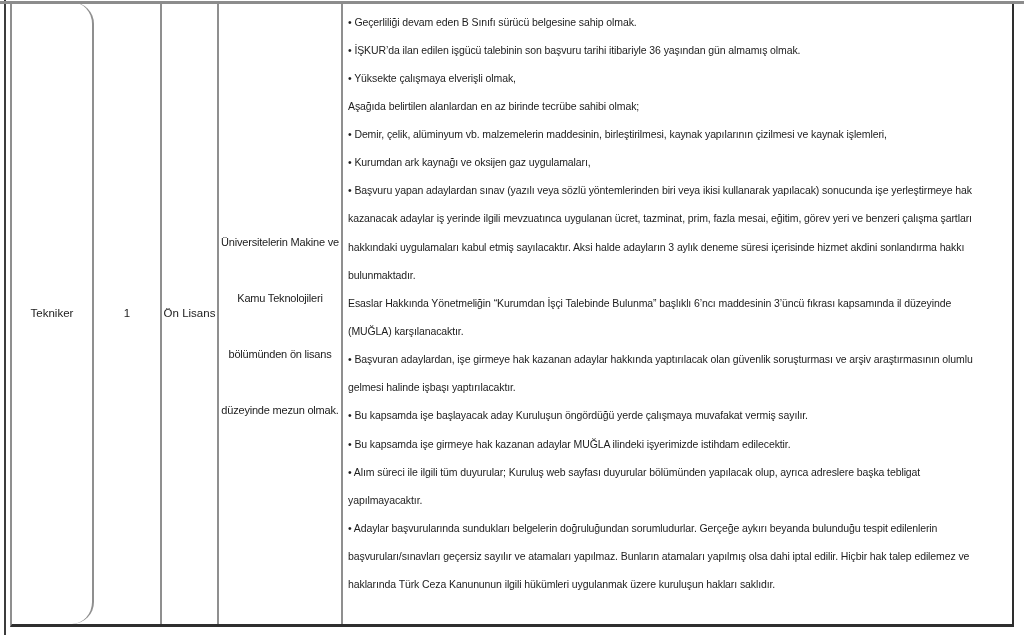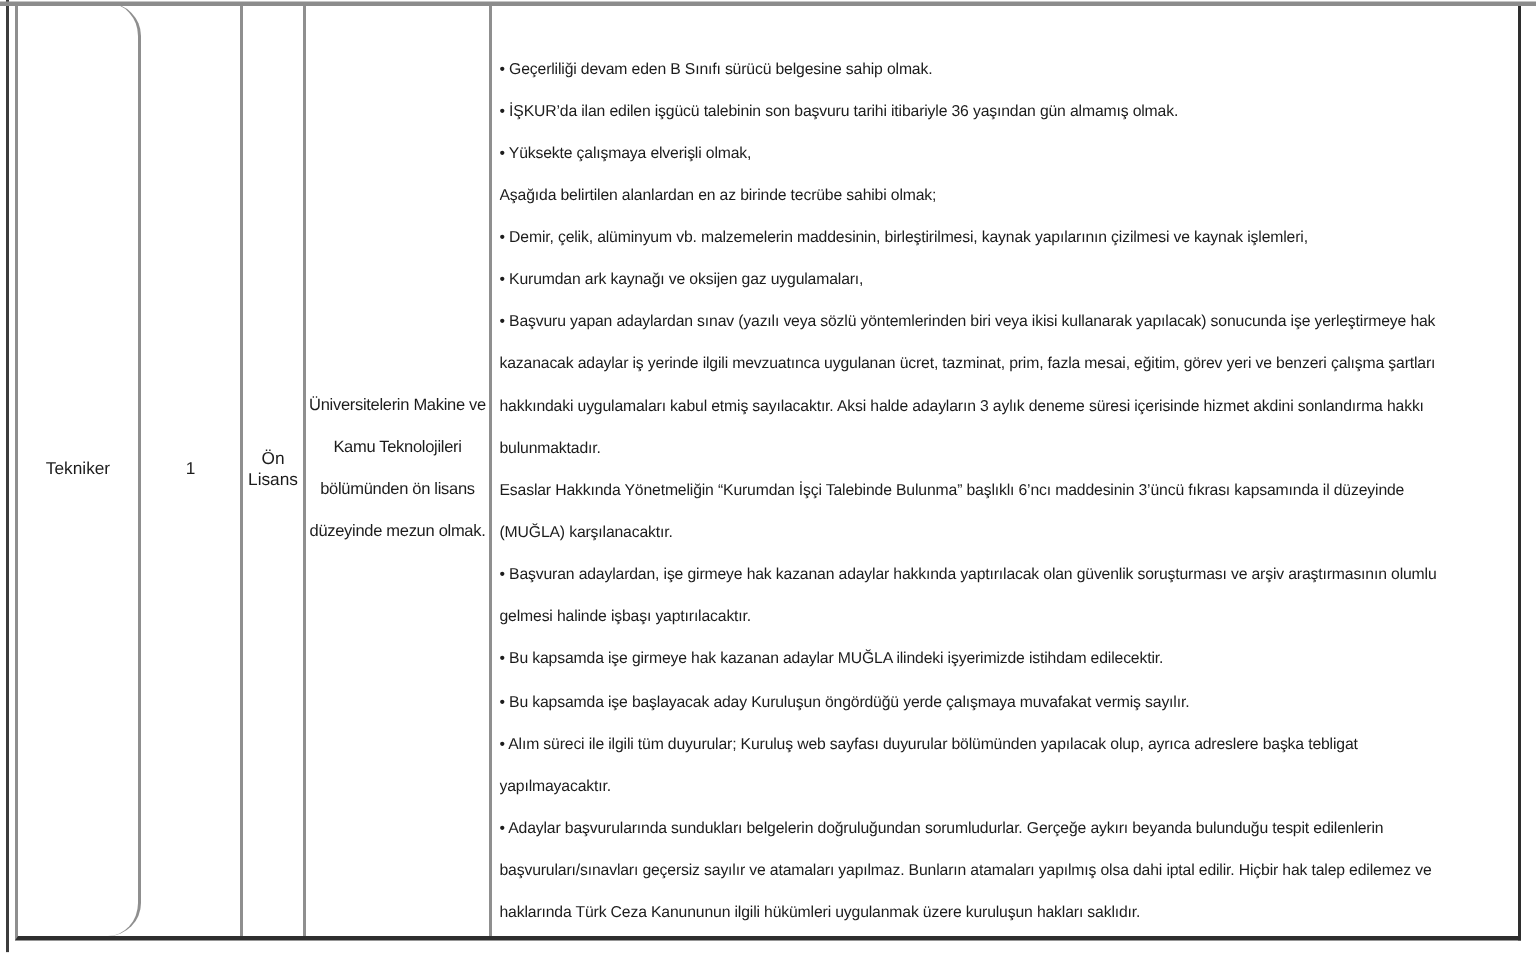--- a/index.html
+++ b/index.html
@@ -24,30 +24,29 @@
     border-bottom:3px solid #2e2e2e;
   }
   .cell {
     box-sizing:border-box; border-right:2px solid #8f8f8f;
     display:flex; align-items:center; justify-content:center;
     text-align:center; font-size:11.5px; line-height:1.25;
     overflow:hidden;
   }
   .c1 { width:82px;border-radius:22px; }
   .c2 { width:68px; }
-  .c3 { width:42px; }
+  .c3 { width:57px; }
   .c4 { width:124px; flex-direction:column; font-size:11px; letter-spacing:-0.2px; }
   .c5 { width:44px; font-size:10.5px; letter-spacing:-0.3px; }
   .c6 {
     flex:1; display:block; border-right:none;
     padding:6px 3px 12px 5px; font-size:10.5px; letter-spacing:-0.1px;
     text-align:left;
-    margin-top:24px;
   }
-  .edu-line { height:28px; display:flex; align-items:center; justify-content:center; white-space:nowrap; }
+  .edu-line { height:28px; display:flex; align-items:center; justify-content:center; white-space:nowrap;margin-top:28px; }
   .req-line { height:28.15px; display:flex; align-items:center; white-space:nowrap; overflow:hidden; }
 </style>
 </head>
 <body>
 
 <div class="page">
   <div class="top-rule"></div>
   <div class="left-page-rule"></div>
 
   <div class="job-table">
@@ -80,22 +79,22 @@
       <div class="req-line">• Demir, çelik, alüminyum vb. malzemelerin maddesinin, birleştirilmesi, kaynak yapılarının çizilmesi ve kaynak işlemleri,</div>
       <div class="req-line">• Kurumdan ark kaynağı ve oksijen gaz uygulamaları,</div>
       <div class="req-line">• Başvuru yapan adaylardan sınav (yazılı veya sözlü yöntemlerinden biri veya ikisi kullanarak yapılacak) sonucunda işe yerleştirmeye hak</div>
       <div class="req-line">kazanacak adaylar iş yerinde ilgili mevzuatınca uygulanan ücret, tazminat, prim, fazla mesai, eğitim, görev yeri ve benzeri çalışma şartları</div>
       <div class="req-line">hakkındaki uygulamaları kabul etmiş sayılacaktır. Aksi halde adayların 3 aylık deneme süresi içerisinde hizmet akdini sonlandırma hakkı</div>
       <div class="req-line">bulunmaktadır.</div>
       <div class="req-line">Esaslar Hakkında Yönetmeliğin “Kurumdan İşçi Talebinde Bulunma” başlıklı 6’ncı maddesinin 3’üncü fıkrası kapsamında il düzeyinde</div>
       <div class="req-line">(MUĞLA) karşılanacaktır.</div>
       <div class="req-line">• Başvuran adaylardan, işe girmeye hak kazanan adaylar hakkında yaptırılacak olan güvenlik soruşturması ve arşiv araştırmasının olumlu</div>
       <div class="req-line">gelmesi halinde işbaşı yaptırılacaktır.</div>
+      <div class="req-line">• Bu kapsamda işe başlayacak aday Kuruluşun öngördüğü yerde çalışmaya muvafakat vermiş sayılır.</div>
       <div class="req-line">• Bu kapsamda işe girmeye hak kazanan adaylar MUĞLA ilindeki işyerimizde istihdam edilecektir.</div>
-      <div class="req-line">• Bu kapsamda işe başlayacak aday Kuruluşun öngördüğü yerde çalışmaya muvafakat vermiş sayılır.</div>
       <div class="req-line">• Alım süreci ile ilgili tüm duyurular; Kuruluş web sayfası duyurular bölümünden yapılacak olup, ayrıca adreslere başka tebligat</div>
       <div class="req-line">yapılmayacaktır.</div>
       <div class="req-line">• Adaylar başvurularında sundukları belgelerin doğruluğundan sorumludurlar. Gerçeğe aykırı beyanda bulunduğu tespit edilenlerin</div>
       <div class="req-line">başvuruları/sınavları geçersiz sayılır ve atamaları yapılmaz. Bunların atamaları yapılmış olsa dahi iptal edilir. Hiçbir hak talep edilemez ve</div>
       <div class="req-line">haklarında Türk Ceza Kanununun ilgili hükümleri uygulanmak üzere kuruluşun hakları saklıdır.</div>
     </div>
 
   </div>
 </div>
 

